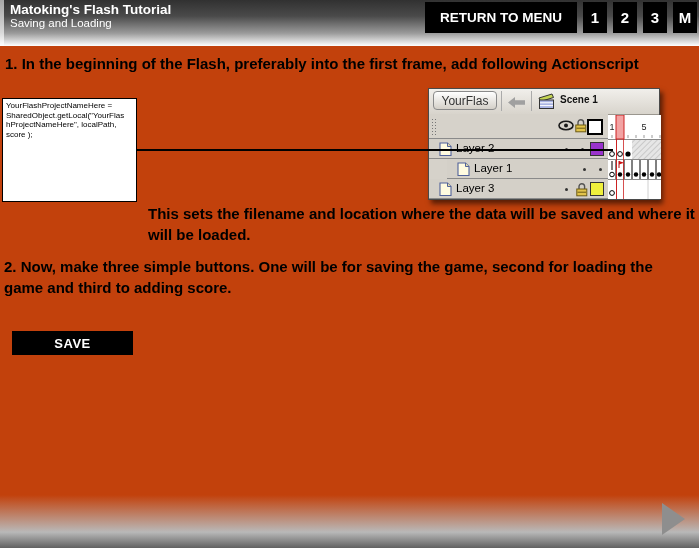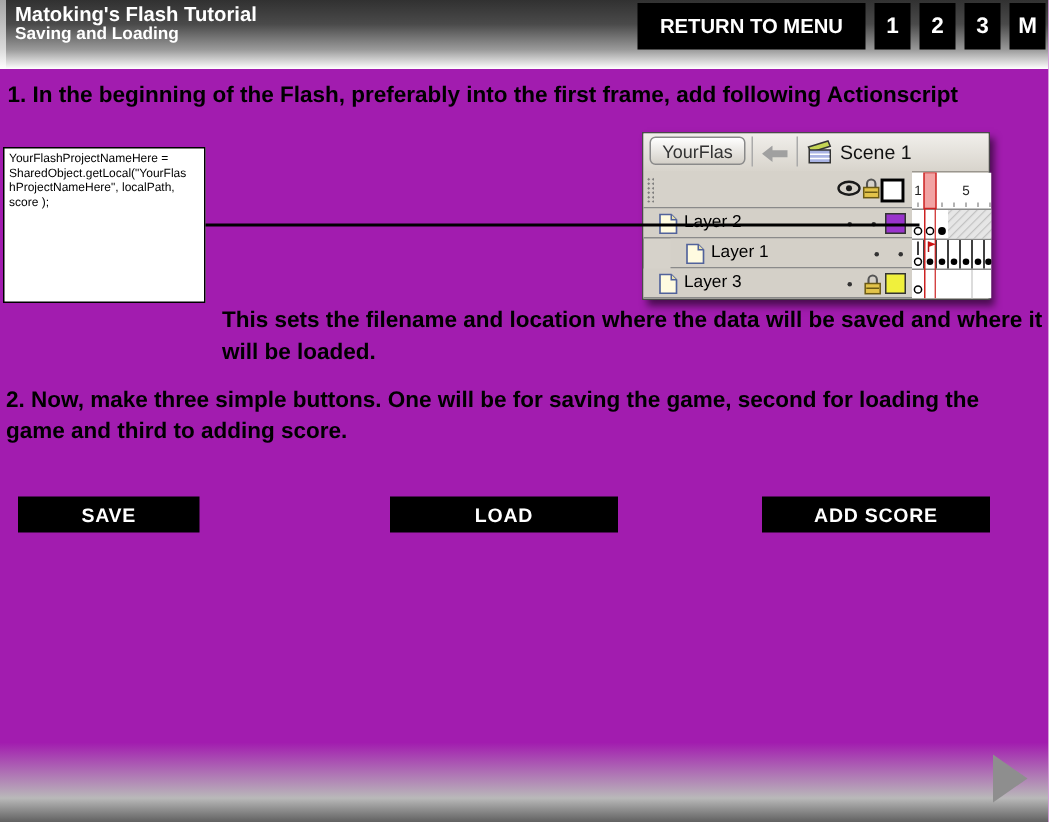--- a/index.html
+++ b/index.html
@@ -1,26 +1,26 @@
 <!DOCTYPE html>
 <html><head>
 <meta charset="utf-8">
 <style>
   html,body{margin:0;padding:0;background:#fff;}
   #stage{
     position:relative;width:699px;height:548px;overflow:hidden;
-    font-family:"Liberation Sans", sans-serif;background:#a21caf;
+    font-family:"Liberation Sans", sans-serif;background:#c2410c;
   }
   
   .top-header{position:absolute;left:0;top:0;width:699px;height:46px;
     background:linear-gradient(to bottom,#313131 0%,#4a4a4a 35%,#9a9a9a 72%,#ffffff 100%);}
   .left-strip{position:absolute;left:0;top:0;width:4px;height:46px;
     background:linear-gradient(to bottom,#a6a6a6 0%,#d9d9d9 70%,#ffffff 100%);}
   .app-title{position:absolute;left:10px;top:2px;font-size:13.5px;font-weight:bold;color:#fff;}
-  .app-subtitle{position:absolute;left:10px;top:17px;font-size:11.5px;font-weight:bold;color:#fff;}
+  .app-subtitle{position:absolute;left:10px;top:17px;font-size:11.5px;font-weight:normal;color:#fff;}
   .menu-btn{position:absolute;top:2px;height:31px;background:#000;color:#fff;
     font-weight:bold;display:flex;align-items:center;justify-content:center;cursor:pointer;}
   .return-btn{left:425px;width:152px;font-size:13.5px;}
   .pg{width:24px;font-size:15px;}
   .pg1{left:583px;} .pg2{left:613px;} .pg3{left:643px;} .pgM{left:673px;}
 
   
   .h-bold{position:absolute;font-size:15px;font-weight:bold;color:#000;line-height:21px;}
   .step1-heading{left:5px;top:53px;width:672px;}
   .caption{left:148px;top:203px;width:552px;}
@@ -33,21 +33,21 @@
 
   
   .tl-panel{position:absolute;left:428px;top:88px;width:232px;height:112px;box-sizing:border-box;
     background:#d6d2ca;border:1px solid #4a4a4a;box-shadow:3px 4px 5px rgba(0,0,0,.55);z-index:20;}
   .tl-header{position:absolute;left:0;top:0;width:100%;height:25px;
     background:linear-gradient(#f1efeb,#d8d4cc);border-bottom:1px solid #9a968e;}
   .tl-tab{position:absolute;left:4px;top:2px;width:64px;height:19px;box-sizing:border-box;
     border:1px solid #8a8a8a;border-radius:4px;background:linear-gradient(#ffffff,#d4d0c8);
     font-size:12px;color:#333;display:flex;align-items:center;justify-content:center;}
   .tl-sep{position:absolute;top:2px;width:1px;height:20px;background:#aaa;}
-  .scene-label{position:absolute;left:131px;top:5px;font-size:13px;color:#111;}
+  .scene-label{position:absolute;left:131px;top:5px;font-size:10px;color:#111;font-weight:bold;}
   .tl-colhead{position:absolute;left:0;top:25px;width:179px;height:25px;
     background:#d6d2ca;border-bottom:1px solid #8a8a8a;box-sizing:border-box;}
   .grip{position:absolute;left:2px;top:4px;width:5px;height:17px;
     background-image:radial-gradient(#777 34%,transparent 36%);background-size:3px 3px;}
   .sq-outline{position:absolute;left:158px;top:5px;width:12px;height:12px;background:#fff;border:2px solid #000;}
   .tl-row{position:absolute;left:0;width:179px;height:20px;background:#d4d0c8;
     border-bottom:1px solid #8a8a8a;box-sizing:border-box;}
   .row1{top:50px;} .row2{top:70px;margin-left:18px;} .row3{top:90px;}
   .layer-name{position:absolute;left:27px;top:3px;font-size:11.5px;color:#000;}
   .dot{position:absolute;top:9px;width:3px;height:3px;border-radius:50%;background:#333;}
@@ -218,19 +218,17 @@
       <line x1="8.5" y1="24" x2="8.5" y2="84" stroke="#cc2222" stroke-width="1"></line>
       <line x1="15.5" y1="24" x2="15.5" y2="84" stroke="#cc2222" stroke-width="0.8"></line>
     </svg>
   </div>
 
   <div class="h-bold caption">This sets the filename and location where the data will be saved and where it will be loaded.</div>
 
   <div class="h-bold step2-heading">2. Now, make three simple buttons. One will be for saving the game, second for loading the game and third to adding score.</div>
 
   <div class="black-btn btn-save">SAVE</div>
-  <div class="black-btn btn-load">LOAD</div>
-  <div class="black-btn btn-score">ADD SCORE</div>
 
   <div class="bottom-grad"></div>
   <div class="next-arrow"></div>
 
 </div>
 
 </body></html>

